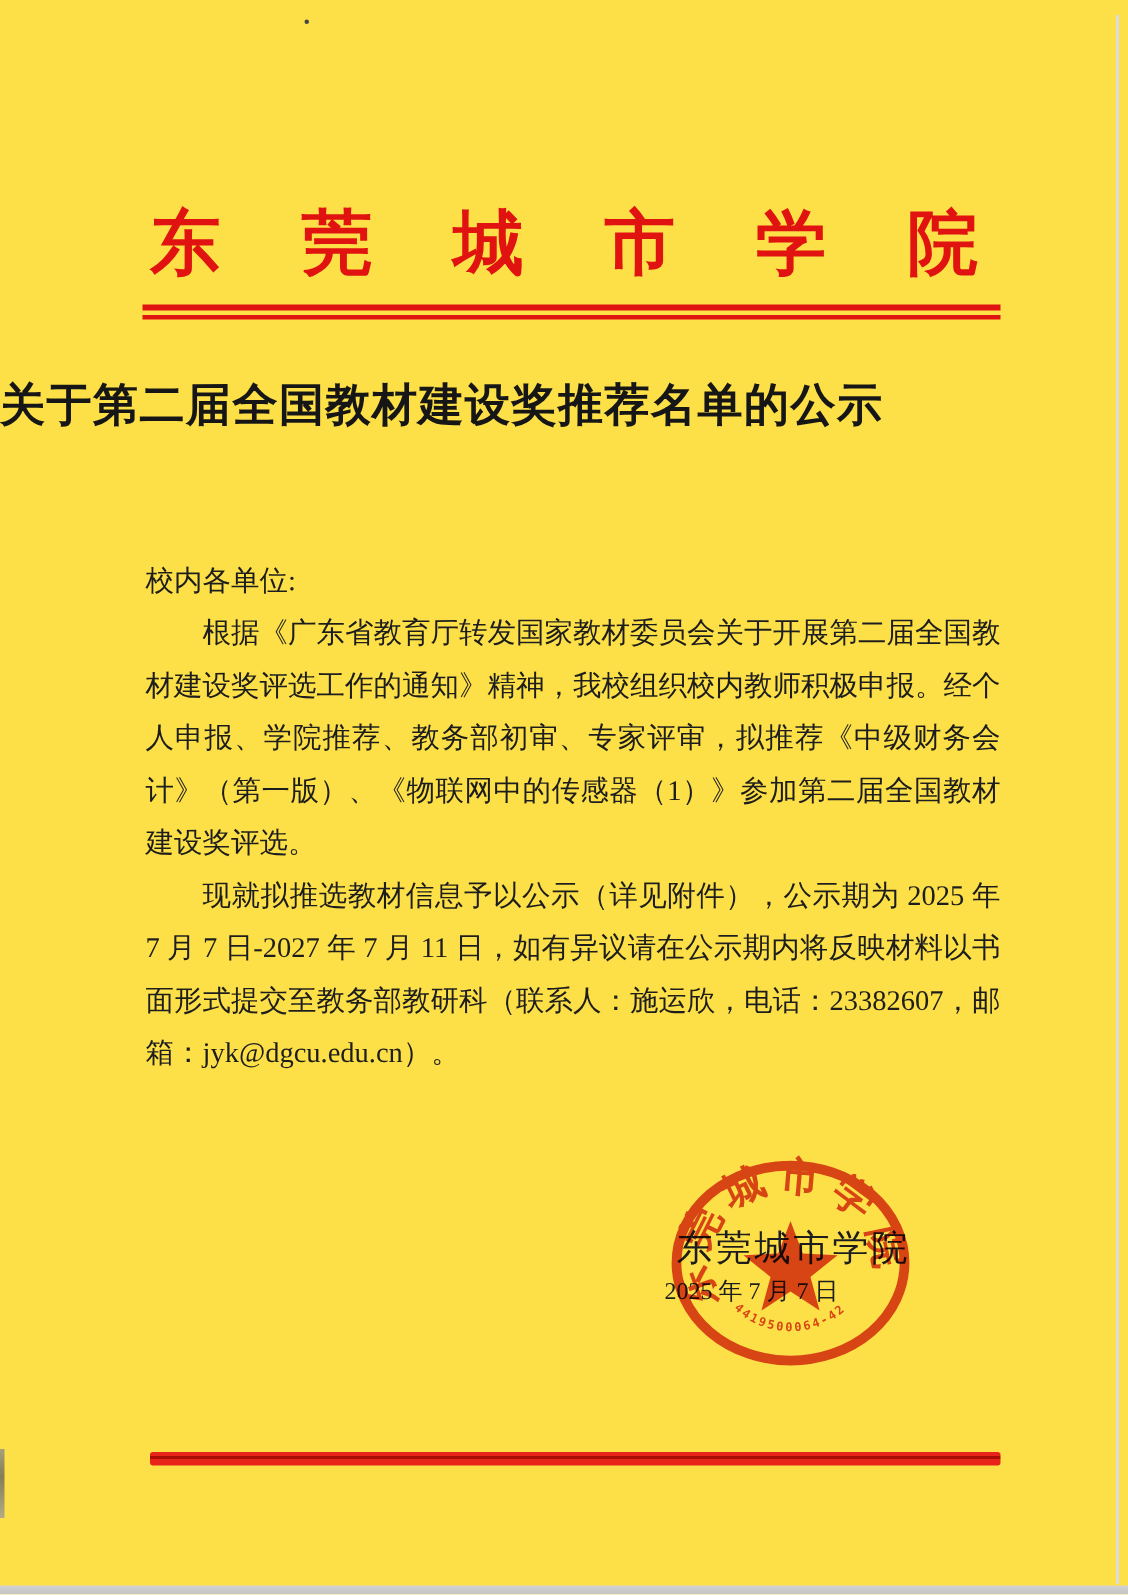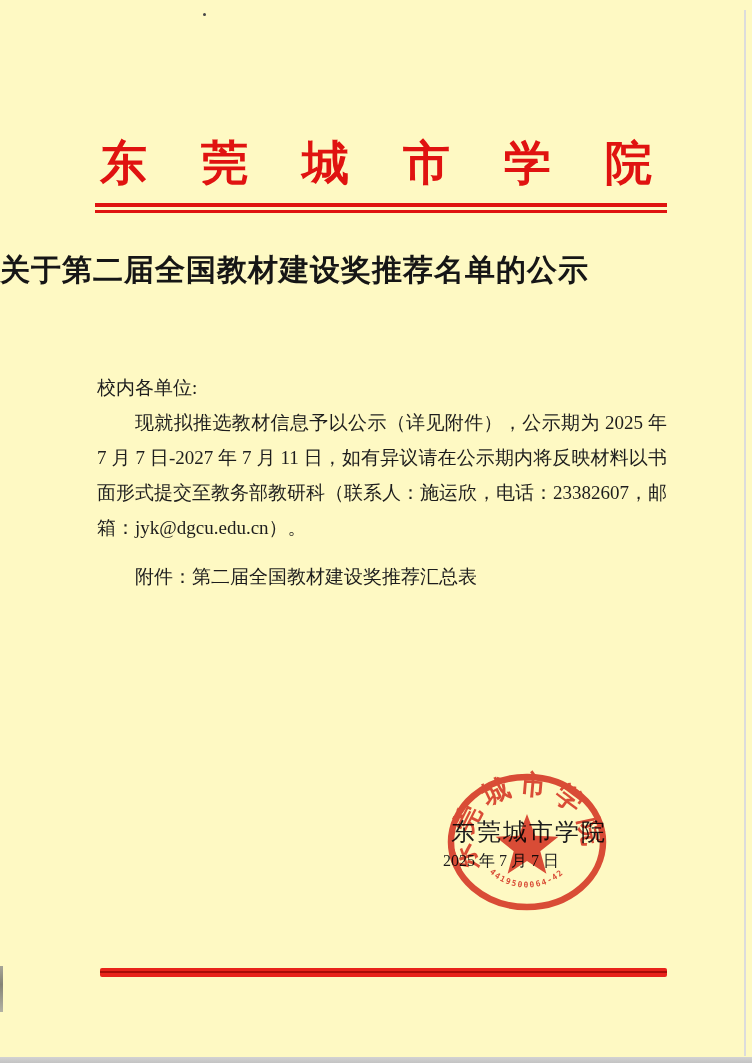--- a/index.html
+++ b/index.html
@@ -5,21 +5,21 @@
   html, body {
     margin: 0;
     padding: 0;
     background: #ffffff;
     font-family: "Liberation Serif", "DejaVu Serif", serif;
   }
   .page {
     position: relative;
     width: 752px;
     height: 1063px;
-    background: #fef9c3;
+    background: #fde047;
     overflow: hidden;
   }
   
   .edge-right {
     position: absolute;
     left: 744px; top: 10px;
     width: 2px; height: 1046px;
     background: #dcdcdc;
   }
   .edge-bottom {
@@ -140,22 +140,22 @@
   <div class="edge-bottom"></div>
   <div class="smudge-left"></div>
 
   <div class="letterhead">东莞城市学院</div>
   <div class="double-rule"></div>
 
   <div class="doc-title">关于第二届全国教材建设奖推荐名单的公示</div>
 
   <div class="body-block">
     <p class="salutation">校内各单位:</p>
+    <p>根据《广东省教育厅转发国家教材委员会关于开展第二届全国教材建设奖评选工作的通知》精神，我校组织校内教师积极申报。经个人申报、学院推荐、教务部初审、专家评审，拟推荐《中级财务会计》（第一版）、《物联网中的传感器（1）》参加第二届全国教材建设奖评选。</p>
     <p>现就拟推选教材信息予以公示（详见附件），公示期为 2025 年 7 月 7 日-2027 年 7 月 11 日，如有异议请在公示期内将反映材料以书面形式提交至教务部教研科（联系人：施运欣，电话：23382607，邮箱：jyk@dgcu.edu.cn）。</p>
-    <p class="attachment-line">附件：第二届全国教材建设奖推荐汇总表</p>
   </div>
 
   <div class="sig-org">东莞城市学院</div>
   <div class="sig-date">2025 年 7 月 7 日</div>
 
   <svg class="seal" viewBox="0 0 170 150">
     <defs>
       <path id="sealArc" d="M 39 101 A 56 48 0 1 1 131 101" fill="none"></path>
       <path id="codeArc" d="M 46 103 A 50 44 0 0 0 124 103" fill="none"></path>
     </defs>

